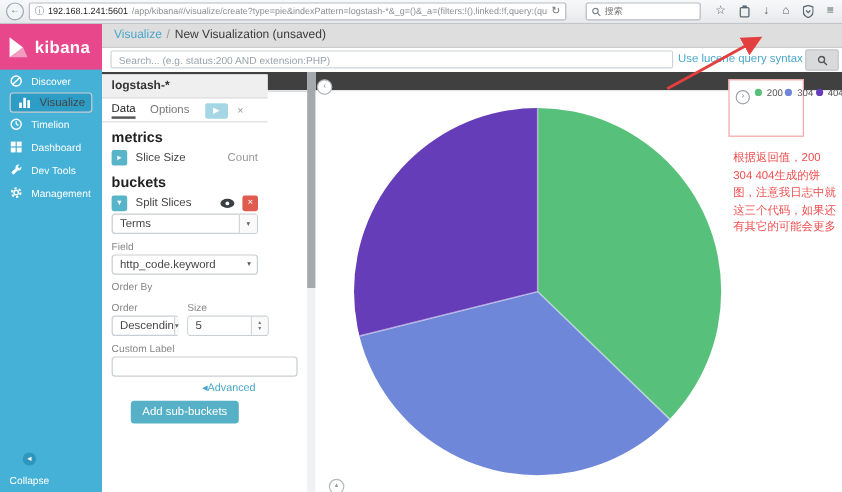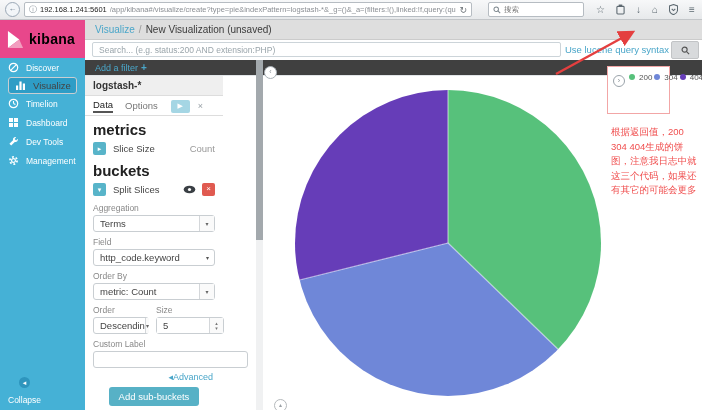--- a/index.html
+++ b/index.html
@@ -19,21 +19,21 @@
   .url-rest{color:#8b8f94;overflow:hidden;text-overflow:clip;flex:1;}
   .reload{margin-left:auto;color:#6d7378;font-size:9px;flex:none;}
   .bsearch{width:86px;height:13px;background:#fff;border:1px solid #b6bcc2;border-radius:2px;
            display:flex;align-items:center;gap:3px;padding:0 4px;flex:none;color:#7d878e;margin-left:12px;}
   .bsearch input{border:none;outline:none;width:60px;font-size:7.5px;color:#8b9298;background:transparent;padding:0;}
   .cicons{display:flex;align-items:center;gap:11px;margin-left:8px;color:#5c6870;font-size:10px;}
   .cicons .gi{line-height:1;}
   
   .sidebar{position:absolute;left:0;top:20px;width:85px;height:390px;background:#45b1d6;}
   .logo{height:38px;background:#e8478b;display:flex;align-items:center;gap:5px;padding:0 7px;box-sizing:border-box;}
-  .logo-text{color:#000000;font-size:14px;font-weight:bold;letter-spacing:.3px;}
+  .logo-text{color:#ffffff;font-size:14px;font-weight:bold;letter-spacing:.3px;}
   .nav-item{height:19px;display:flex;align-items:center;gap:7px;padding-left:8px;color:#fff;font-size:8.5px;}
   .nav-item.sel{background:#2e9dc6;}
   .collapse-row{position:absolute;left:0;bottom:5px;display:flex;align-items:center;gap:7px;padding-left:8px;
                 color:#fff;font-size:8.5px;flex-direction:column;}
   .circ{width:11px;height:11px;border-radius:50%;background:#2e95bd;color:#fff;font-size:7px;line-height:11px;
         text-align:center;flex:none;}
   
   .toolbar{position:absolute;left:85px;top:20px;width:617px;height:20px;box-sizing:border-box;background:#dedede;
            border-bottom:1px solid #cbcbcb;display:flex;align-items:center;padding:0 10px;font-size:10px;}
   .bc-app{color:#4aa6c9;}
@@ -45,29 +45,29 @@
           font-size:8.5px;color:#444;padding:0 6px;outline:none;font-family:inherit;}
   .qinput::placeholder{color:#9aa5ab;}
   .lucene{position:absolute;right:33px;top:4px;color:#4aa6c9;font-size:9.5px;}
   .qbtn{position:absolute;right:3px;top:1px;width:26px;height:16px;background:#d8dadc;border:1px solid #c2c4c6;
         border-radius:2px;display:flex;align-items:center;justify-content:center;color:#555;}
   .filterrow{position:absolute;left:85px;top:60px;width:617px;height:16px;background:#404040;
              border-bottom:1px solid #e2e6e9;display:flex;align-items:center;padding-left:10px;box-sizing:border-box;
              font-size:9px;color:#4aa6c9;}
   .filterrow b{margin-left:3px;font-size:10px;}
   
-  .panel{position:absolute;left:85px;top:76px;width:138px;height:334px;background:#fff;box-sizing:border-box;font-size:10px;}
+  .panel{position:absolute;left:85px;top:62px;width:138px;height:334px;background:#fff;box-sizing:border-box;font-size:10px;}
   .idx-h{background:#efefef;border-bottom:1px solid #ddd;padding:4px 8px;font-weight:bold;font-size:10px;color:#333;}
   .tabs{display:flex;align-items:center;border-bottom:1px solid #ddd;padding:3px 17px 2px 8px;}
   .tab{font-size:9.5px;color:#777;margin-right:12px;padding-bottom:1px;}
   .tab.active{color:#222;border-bottom:2px solid #555;}
   .playbtn{margin-left:auto;width:19px;height:13px;background:#a5d6e4;border-radius:2px;color:#fff;font-size:7px;
            display:flex;align-items:center;justify-content:center;}
   .discard{color:#98a0a6;font-size:9px;margin:0 3px 0 8px;}
-  .sec-h{font-weight:bold;font-size:15px;color:#222;padding:5px 8px 2px;}
+  .sec-h{font-weight:bold;font-size:12px;color:#222;padding:5px 8px 2px;}
   .aggrow{display:flex;align-items:center;padding:2px 8px;}
   .chip{width:13px;height:13px;background:#58b4c9;border-radius:2px;color:#fff;font-size:7px;line-height:13px;
         text-align:center;margin-right:7px;flex:none;}
   .agg-lab{font-size:9.5px;color:#444;}
   .agg-val{margin-left:auto;color:#999;font-size:9.5px;}
   .eyewrap{margin-left:auto;display:flex;align-items:center;}
   .delbtn{width:13px;height:13px;background:#e05a50;border-radius:2px;color:#fff;font-size:8px;line-height:12px;
           text-align:center;margin-left:6px;flex:none;}
   .flab{font-size:8.5px;color:#888;padding:5px 8px 2px;}
   .sel{margin:0 8px;border:1px solid #c9ced2;border-radius:3px;height:17px;display:flex;align-items:center;
@@ -249,37 +249,32 @@
     <span class="agg-lab">Split Slices</span>
     <span class="eyewrap">
       <svg width="13" height="9" viewBox="0 0 13 9">
           <ellipse cx="6.5" cy="4.5" rx="5.8" ry="3.8" fill="#3a3f44"></ellipse>
           <circle cx="6.5" cy="4.5" r="1.6" fill="#fff"></circle>
         </svg>
     </span>
     <span class="delbtn">×</span>
   </div>
 
-  <div class="flab">Aggregation</div>
   <div class="sel">
     <span>Terms</span>
     <span class="cbox">▾</span>
   </div>
 
   <div class="flab">Field</div>
   <div class="sel">
     <span>http_code.keyword</span>
     <span class="pcaret">▾</span>
   </div>
 
   <div class="flab">Order By</div>
-  <div class="sel">
-    <span>metric: Count</span>
-    <span class="cbox">▾</span>
-  </div>
 
   <div class="two-col">
     <div class="col-order">
       <div class="flab">Order</div>
       <div class="sel">
         <span>Descendin</span>
         <span class="cbox">▾</span>
       </div>
     </div>
     <div class="col-size">

